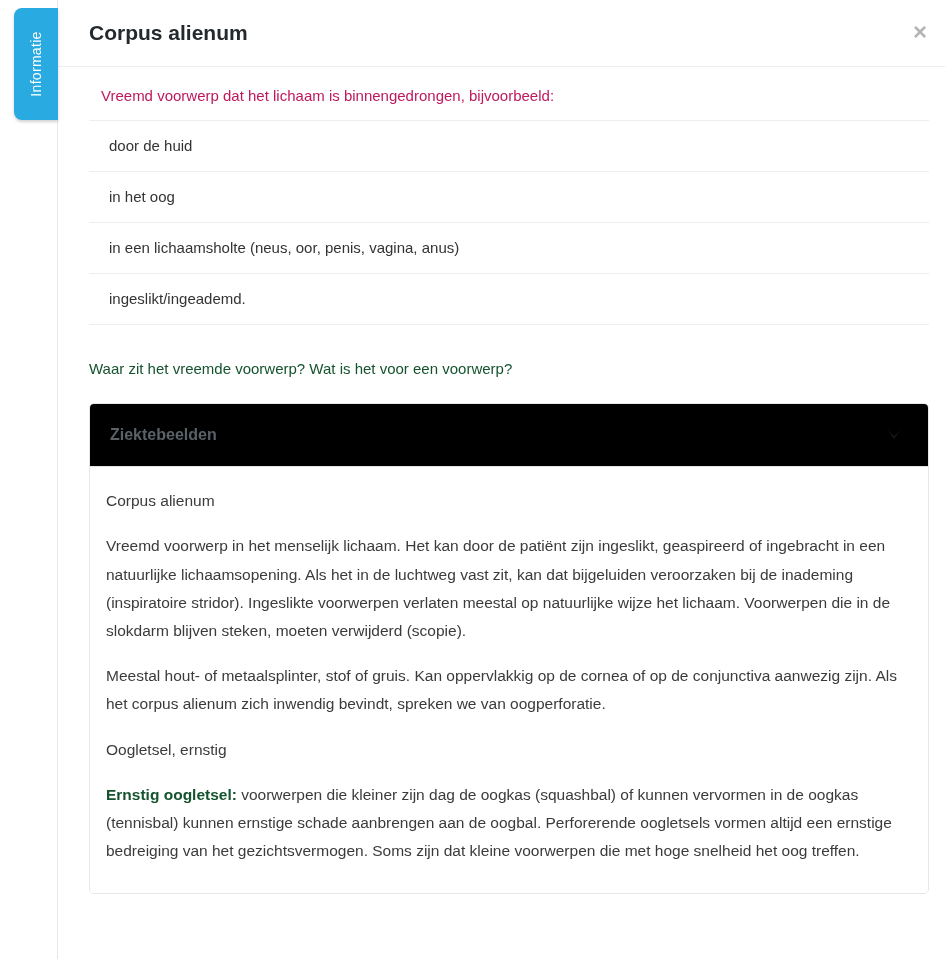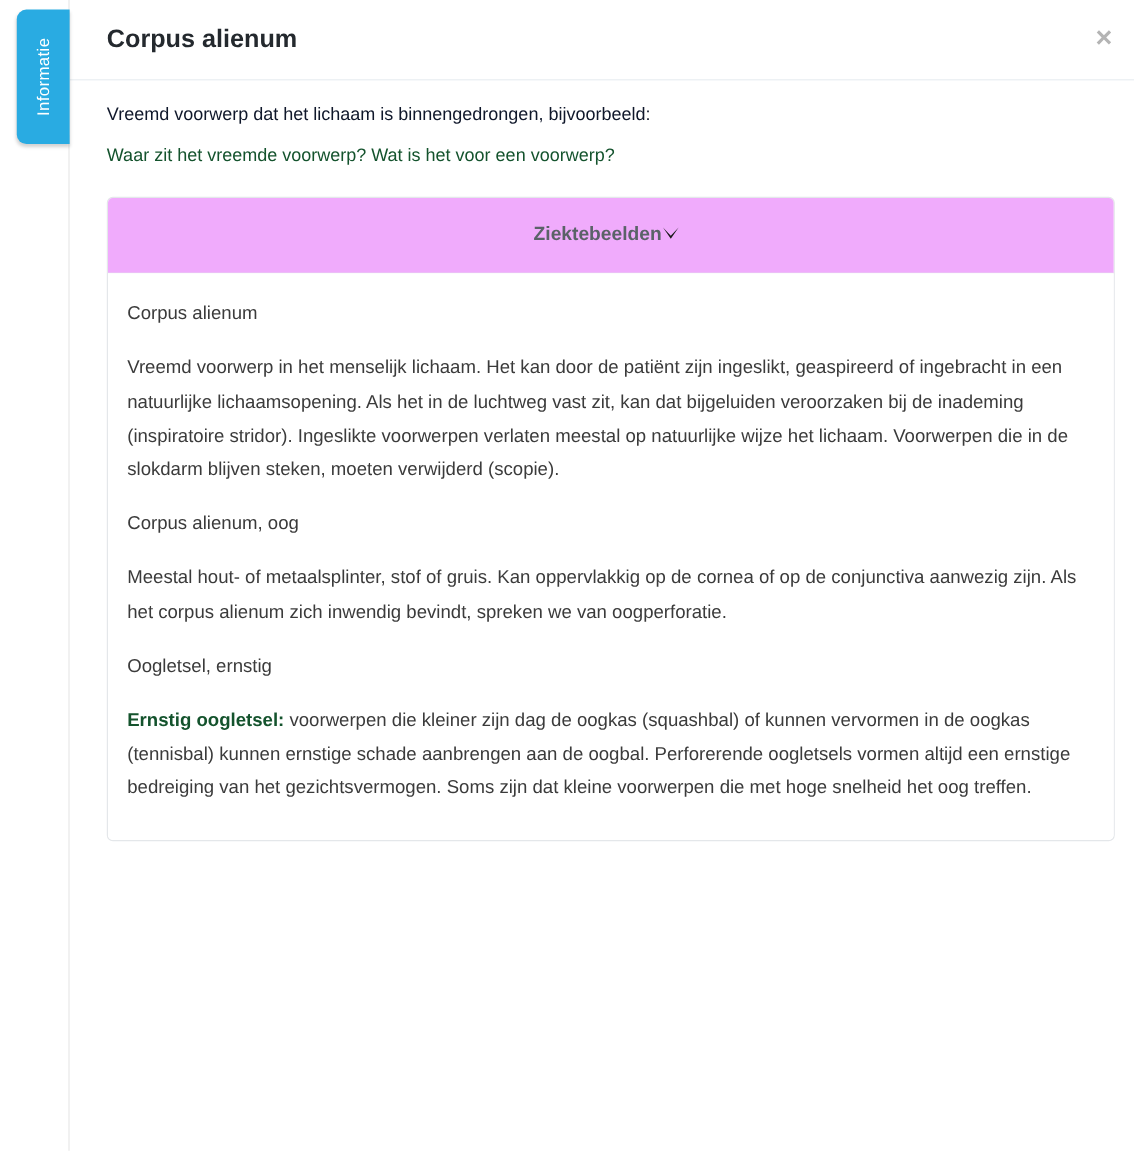--- a/index.html
+++ b/index.html
@@ -35,39 +35,39 @@
     margin:0;font-size:21px;font-weight:700;color:#24292e;line-height:1.25;
   }
   .close-btn{
     font-size:24px;line-height:20px;font-weight:700;color:#b4b4b4;
     cursor:pointer;padding:2px 4px;user-select:none;
   }
   .panel-body{padding:19px 16px 0 31px;}
   .section-heading{
     margin:0 0 20px 0;font-size:19px;font-weight:700;color:#2e3338;line-height:1.2;
   }
-  .intro-text{margin:0 0 14px 0;font-size:15px;line-height:20px;color:#0f172a;}
+  .intro-text{margin:0 0 14px 12px;font-size:15px;line-height:20px;color:#be185d;}
   
   .info-list{
     list-style:none;margin:0 0 34px 0;padding:0;
     border-top:1px solid #eceff1;
   }
   .info-list li{
     padding:15px 20px;border-bottom:1px solid #eceff1;
     font-size:15px;line-height:20px;color:#333;
   }
   .question-text{margin:0 0 24px 0;font-size:15px;line-height:20px;color:#14532d;}
   
   .card{
     border:1px solid #e4e7ea;border-radius:5px;margin-bottom:0;
   }
   .card-header{
-    background:#f0abfc;border-bottom:1px solid #e4e7ea;
+    background:#000000;border-bottom:1px solid #e4e7ea;
     border-radius:4px 4px 0 0;
-    padding:22px 20px;display:flex;justify-content:center;align-items:center;
+    padding:22px 20px;display:flex;justify-content:space-between;align-items:center;
     cursor:pointer;
   }
   .card-header-label{font-size:16px;font-weight:700;color:#5a6268;}
   .chev{flex:0 0 auto;margin-right:6px;}
   .card-body{padding:20px 16px 28px 16px;background:#fff;border-radius:0 0 4px 4px;}
   .card-body p{margin:0 0 17px 0;font-size:15.5px;line-height:1.82;color:#3b3b3b;}
   .card-body p:last-child{margin-bottom:0;}
   .card-body strong{font-weight:700;color:#14532d;}
 </style>
 </head>
@@ -81,36 +81,41 @@
 
   <div class="panel-header">
     <h1 class="panel-title">Corpus alienum</h1>
     <span class="close-btn">×</span>
   </div>
 
   <div class="panel-body">
 
     <p class="intro-text">Vreemd voorwerp dat het lichaam is binnengedrongen, bijvoorbeeld:</p>
 
+    <ul class="info-list">
+      <li>door de huid</li>
+      <li>in het oog</li>
+      <li>in een lichaamsholte (neus, oor, penis, vagina, anus)</li>
+      <li>ingeslikt/ingeademd.</li>
+    </ul>
 
     <p class="question-text">Waar zit het vreemde voorwerp? Wat is het voor een voorwerp?</p>
 
     <div class="card">
       <div class="card-header">
         <span class="card-header-label">Ziektebeelden</span>
         <span class="chev">
           <svg width="16" height="12" viewBox="0 0 16 12" aria-hidden="true">
             <path d="M1.5 1.5 L8 8.4 L14.5 1.5 L8 11 Z" fill="#1a1a1a"></path>
           </svg>
         </span>
       </div>
       <div class="card-body">
         <p>Corpus alienum</p>
         <p>Vreemd voorwerp in het menselijk lichaam. Het kan door de patiënt zijn ingeslikt, geaspireerd of ingebracht in een natuurlijke lichaamsopening. Als het in de luchtweg vast zit, kan dat bijgeluiden veroorzaken bij de inademing (inspiratoire stridor). Ingeslikte voorwerpen verlaten meestal op natuurlijke wijze het lichaam. Voorwerpen die in de slokdarm blijven steken, moeten verwijderd (scopie).</p>
-        <p>Corpus alienum, oog</p>
         <p>Meestal hout- of metaalsplinter, stof of gruis. Kan oppervlakkig op de cornea of op de conjunctiva aanwezig zijn. Als het corpus alienum zich inwendig bevindt, spreken we van oogperforatie.</p>
         <p>Oogletsel, ernstig</p>
         <p><strong>Ernstig oogletsel:</strong><span> voorwerpen die kleiner zijn dag de oogkas (squashbal) of kunnen vervormen in de oogkas (tennisbal) kunnen ernstige schade aanbrengen aan de oogbal. Perforerende oogletsels vormen altijd een ernstige bedreiging van het gezichtsvermogen. Soms zijn dat kleine voorwerpen die met hoge snelheid het oog treffen.</span></p>
       </div>
     </div>
 
   </div>
 </div>
 
 </body></html>

